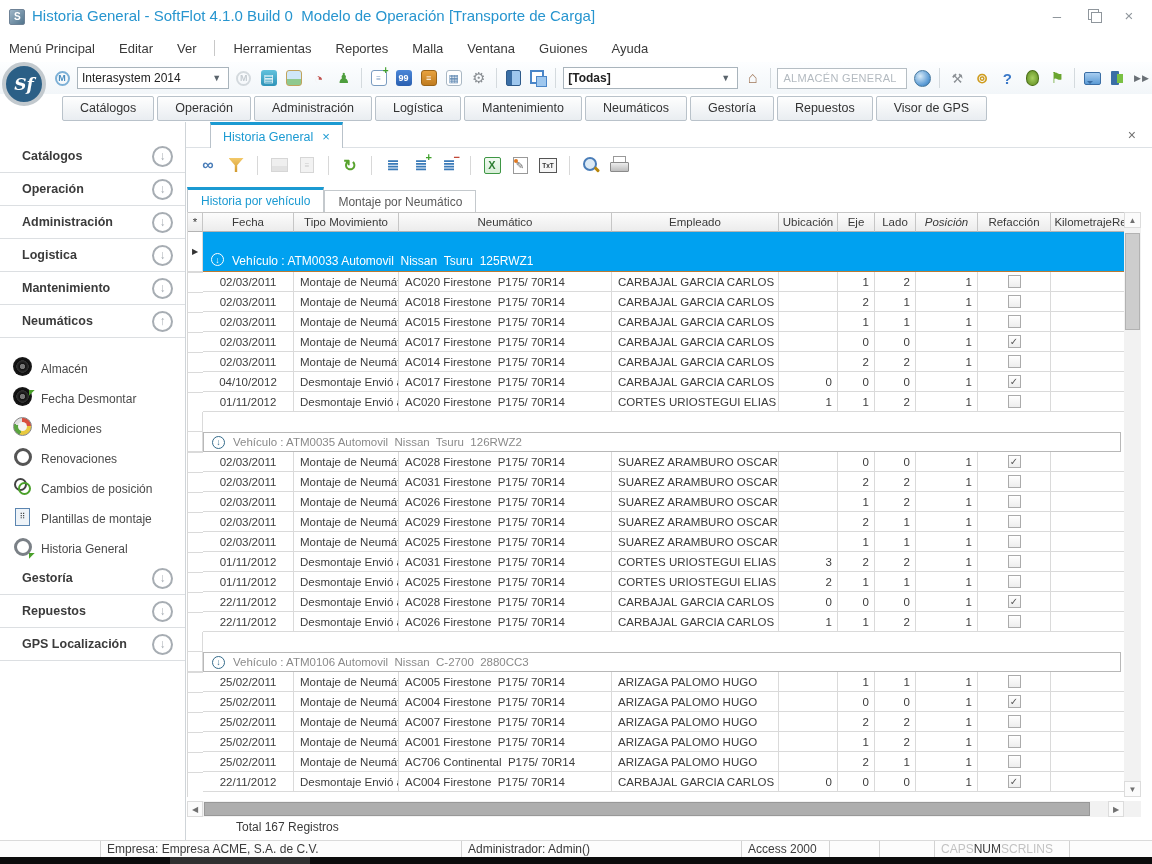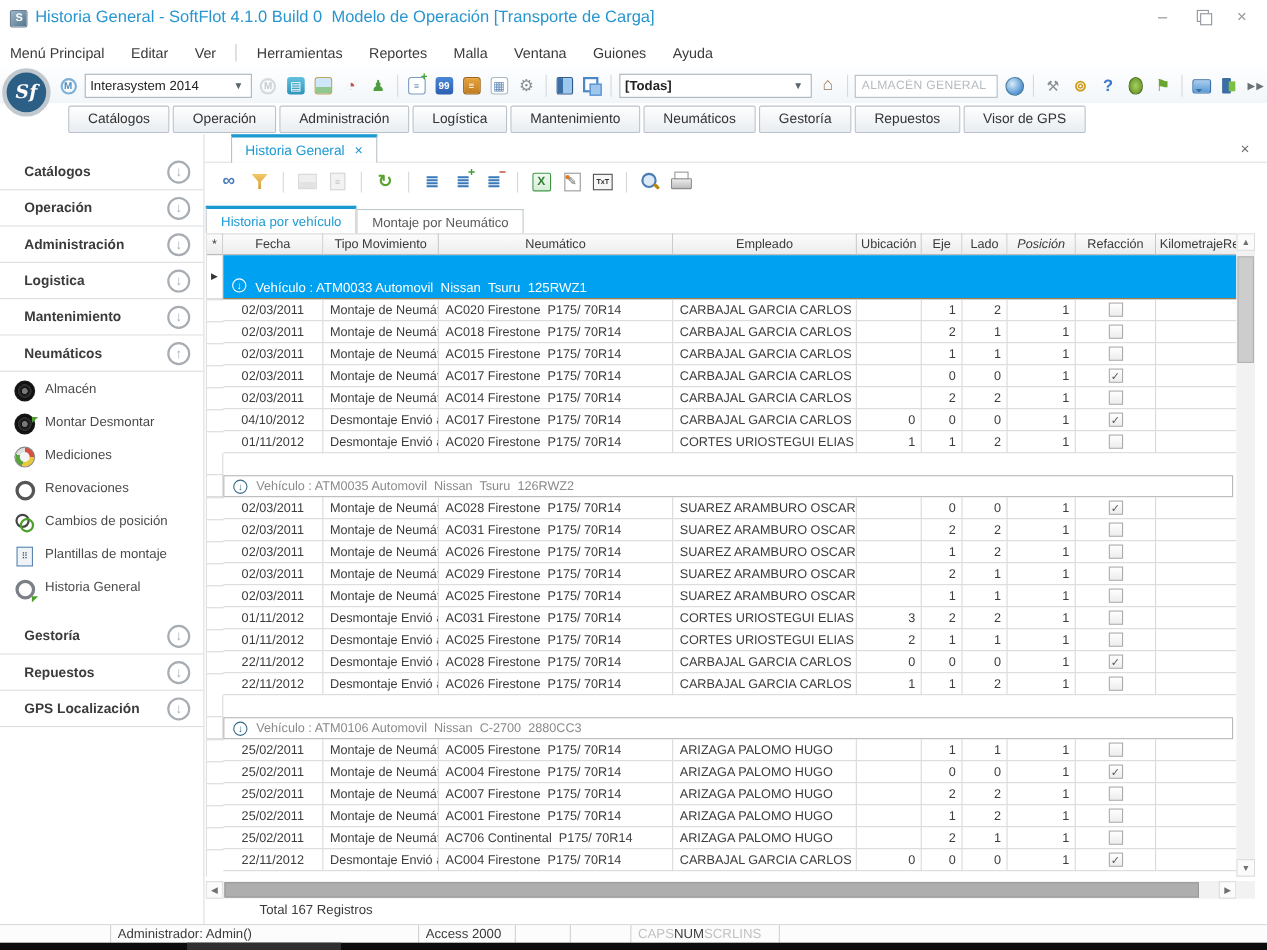--- a/index.html
+++ b/index.html
@@ -81,21 +81,21 @@
     background:linear-gradient(#fefefe,#e9edf1); border:1px solid #b9c2ca; border-radius:2px; }
 
   
   .sidebar{ position:absolute; left:0; top:122px; width:186px; height:718px; background:#fff;
     border-right:1px solid #cfd4d8; padding-top:18px; }
   .sect{ height:33px; display:flex; align-items:center; padding:0 12px 0 22px;
     border-bottom:1px solid #dcdfe2; }
   .sect .slbl{ flex:1; font-size:12.5px; font-weight:bold; color:#3b3b3b; }
   .circ{ width:21px; height:21px; border:2px solid #a7adb3; border-radius:50%; color:#a7adb3;
     display:flex; align-items:center; justify-content:center; font-size:12px; font-weight:bold; }
-  .sitem{ height:30px; display:flex; align-items:flex-start; gap:9px; padding-left:13px; font-size:12px; color:#4a4a4a; }
+  .sitem{ height:30px; display:flex; align-items:flex-end; gap:9px; padding-left:13px; font-size:12px; color:#4a4a4a; }
   .sic{ width:19px; height:19px; display:flex; align-items:center; justify-content:center; position:relative; flex:none;}
   .s-tire{ border-radius:50%; background:radial-gradient(circle,#777 18%,#111 22%,#333 45%,#0d0d0d 48%,#2c2c2c 100%); }
   .s-montar::after{ content:""; position:absolute; right:-1px; top:-1px; border:4px solid transparent; border-right-color:#4aa02a; transform:rotate(45deg);}
   .s-gauge{ border-radius:50%; border:1px solid #888;
     background:conic-gradient(#d94f3f 0 25%,#e8c93f 25% 55%,#5aa43f 55% 80%,#e0e0e0 80%); }
   .s-gauge::after{ content:""; width:9px; height:9px; border-radius:50%; background:#f4f4f4; }
   .s-ring{ } .s-ring::before{ content:""; width:12px; height:12px; border:3px solid #555; border-radius:50%; }
   .s-swap::before{ content:""; position:absolute; left:1px; top:1px; width:9px; height:9px; border:2.5px solid #444; border-radius:50%;}
   .s-swap::after{ content:""; position:absolute; right:1px; bottom:1px; width:9px; height:9px; border:2.5px solid #4aa02a; border-radius:50%;}
   .s-doc{ } .s-doc::before{ content:"⠿"; width:13px; height:16px; background:#eef3f8; border:1px solid #5b85b0;
@@ -322,21 +322,21 @@
         <span class="slbl">Neumáticos</span>
         <span class="circ">↑</span>
       </div>
       <div style="padding: 8px 0px 6px;">
         <div class="sitem">
           <span class="sic s-tire"></span>
           <span>Almacén</span>
         </div>
         <div class="sitem">
           <span class="sic s-tire s-montar"></span>
-          <span>Montar Desmontar</span>
+          <span>Fecha Desmontar</span>
         </div>
         <div class="sitem">
           <span class="sic s-gauge"></span>
           <span>Mediciones</span>
         </div>
         <div class="sitem">
           <span class="sic s-ring"></span>
           <span>Renovaciones</span>
         </div>
         <div class="sitem">
@@ -750,20 +750,21 @@
         <span class="sbtn" style="left:921px">▶</span>
       </div>
       <div class="corner"></div>
     </div>
 
     <div class="totalbar">Total 167 Registros</div>
   </div>
 
   <div class="statusbar">
     <div class="scell" style="width:101px"></div>
+    <div class="scell" style="width:361px">Empresa: Empresa ACME, S.A. de C.V.</div>
     <div class="scell" style="width:280px">Administrador: Admin()</div>
     <div class="scell" style="width:88px">Access 2000</div>
     <div class="scell" style="width:50px"></div>
     <div class="scell" style="width:55px"></div>
     <div class="scell skeys" style="width:135px" id="skeys">
         <span class="skey">CAPS</span>
         <span class="skey on">NUM</span>
         <span class="skey">SCRL</span>
         <span class="skey">INS</span>
       </div>

